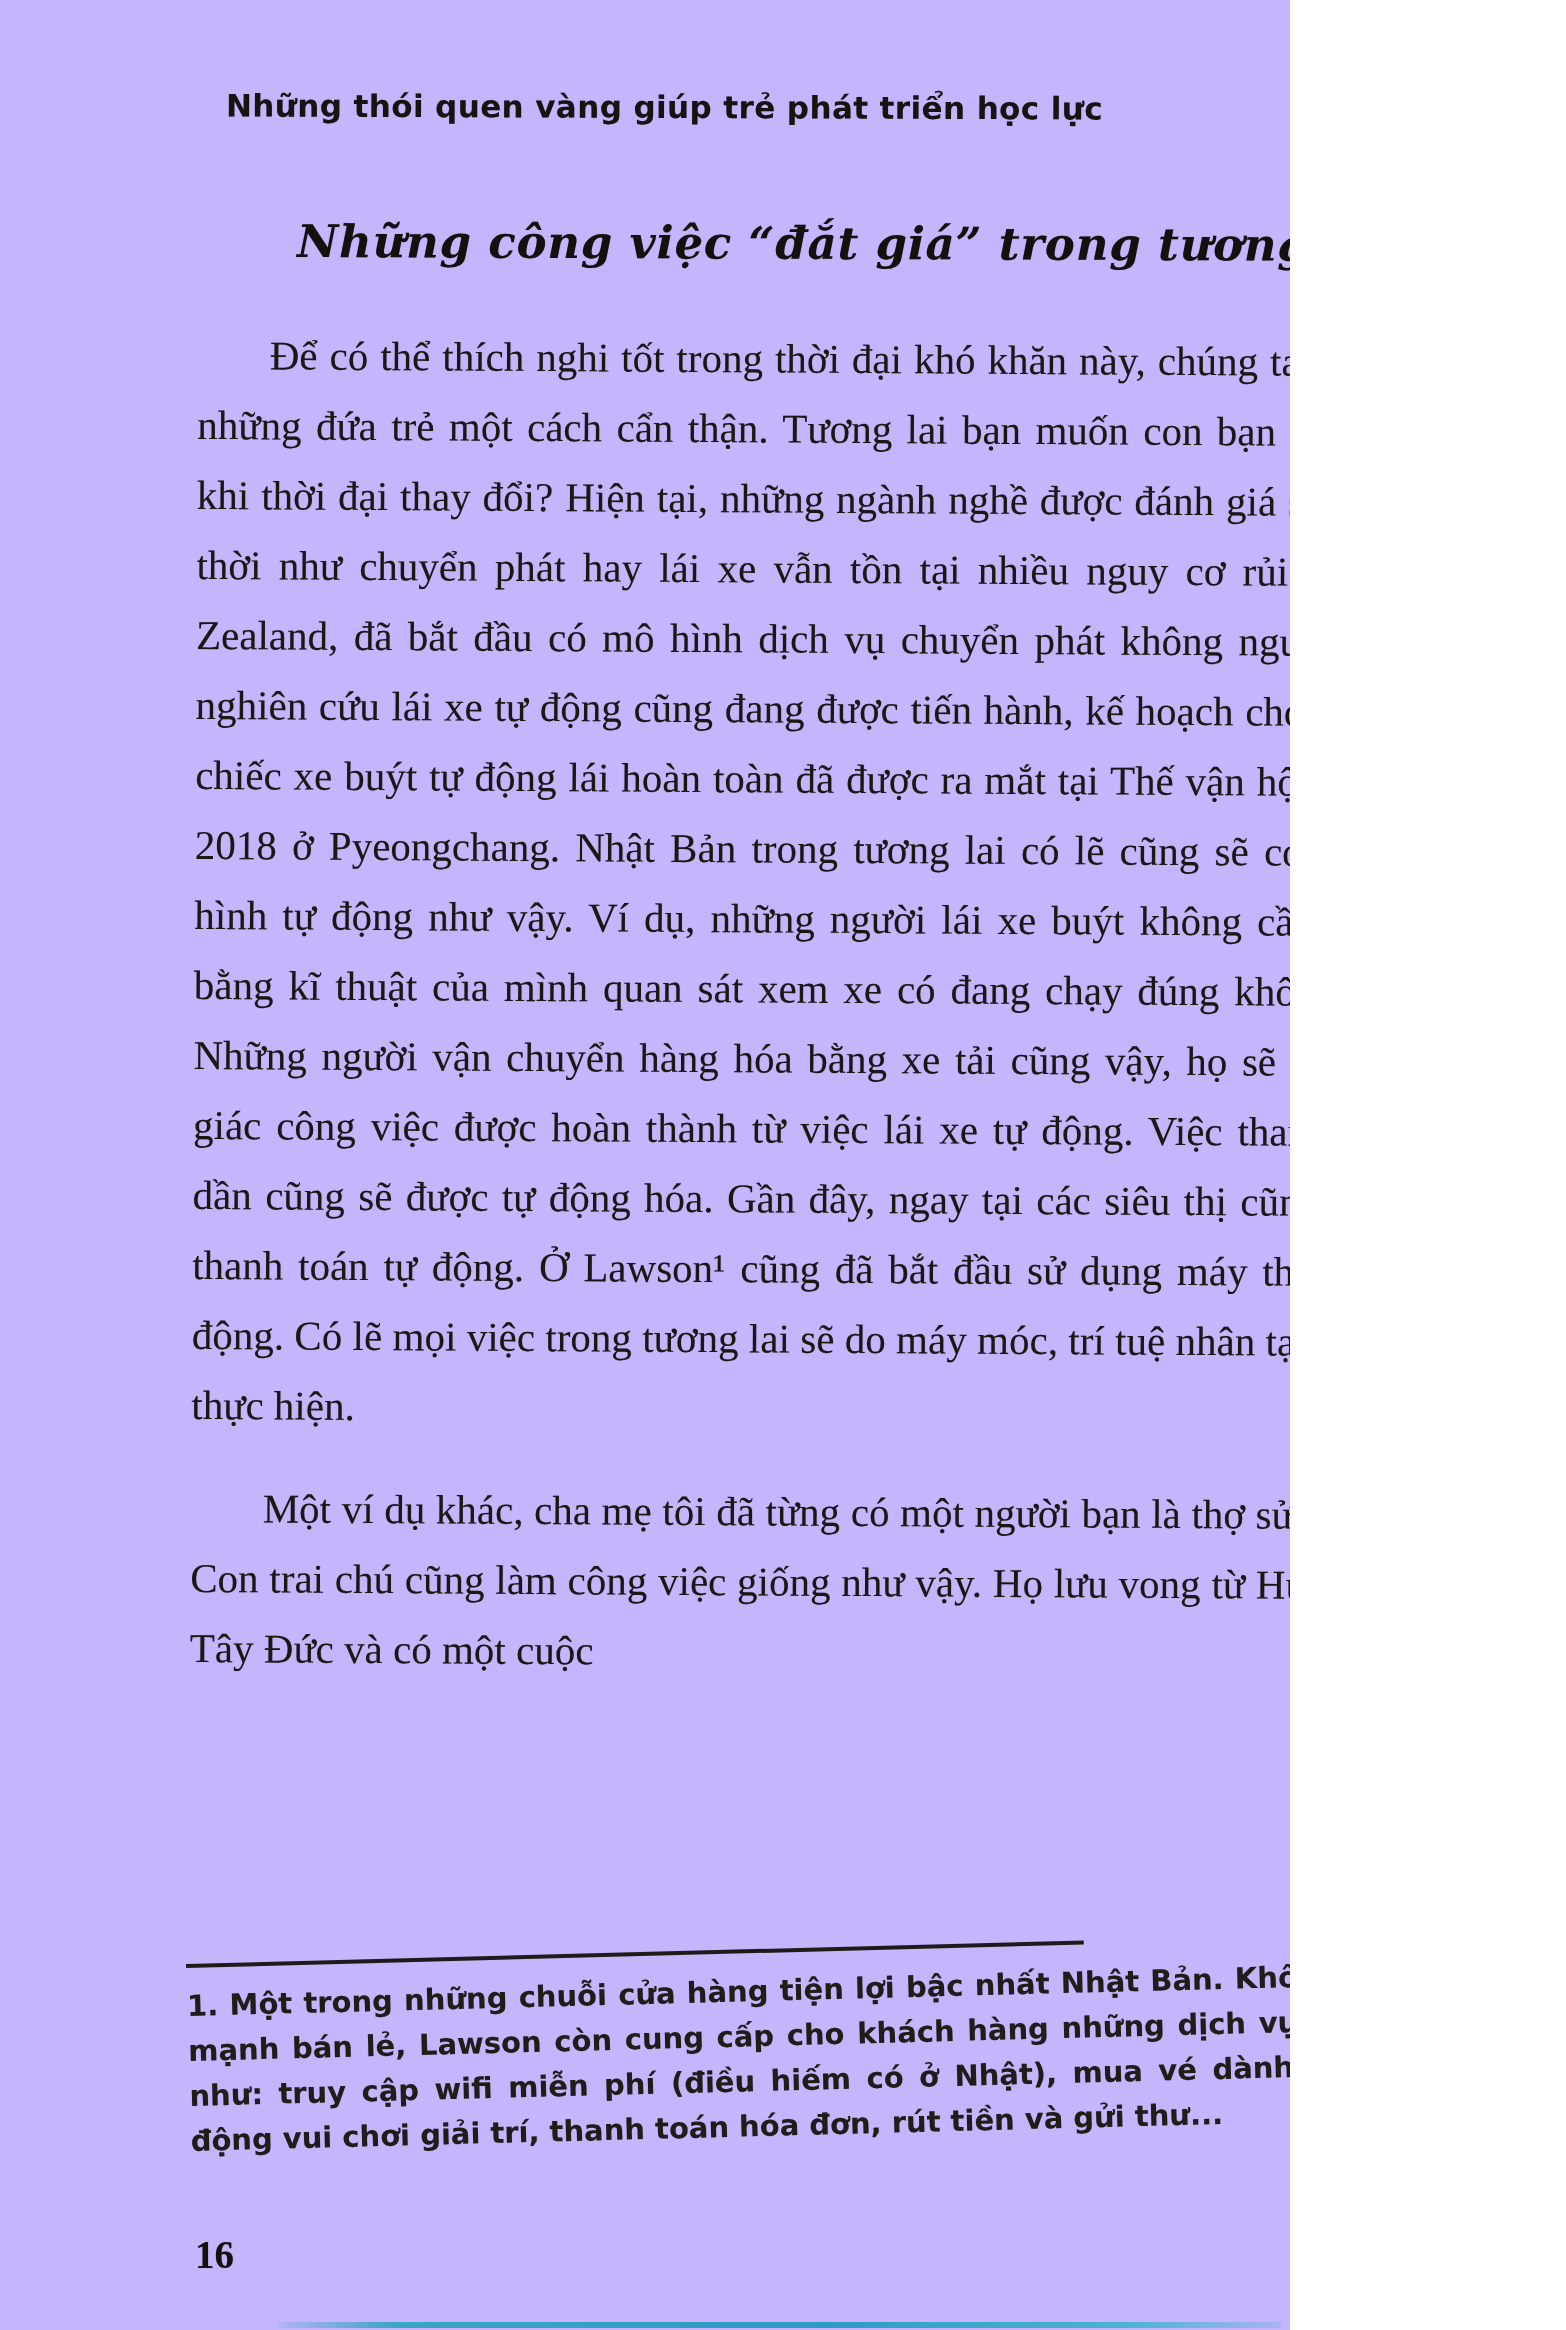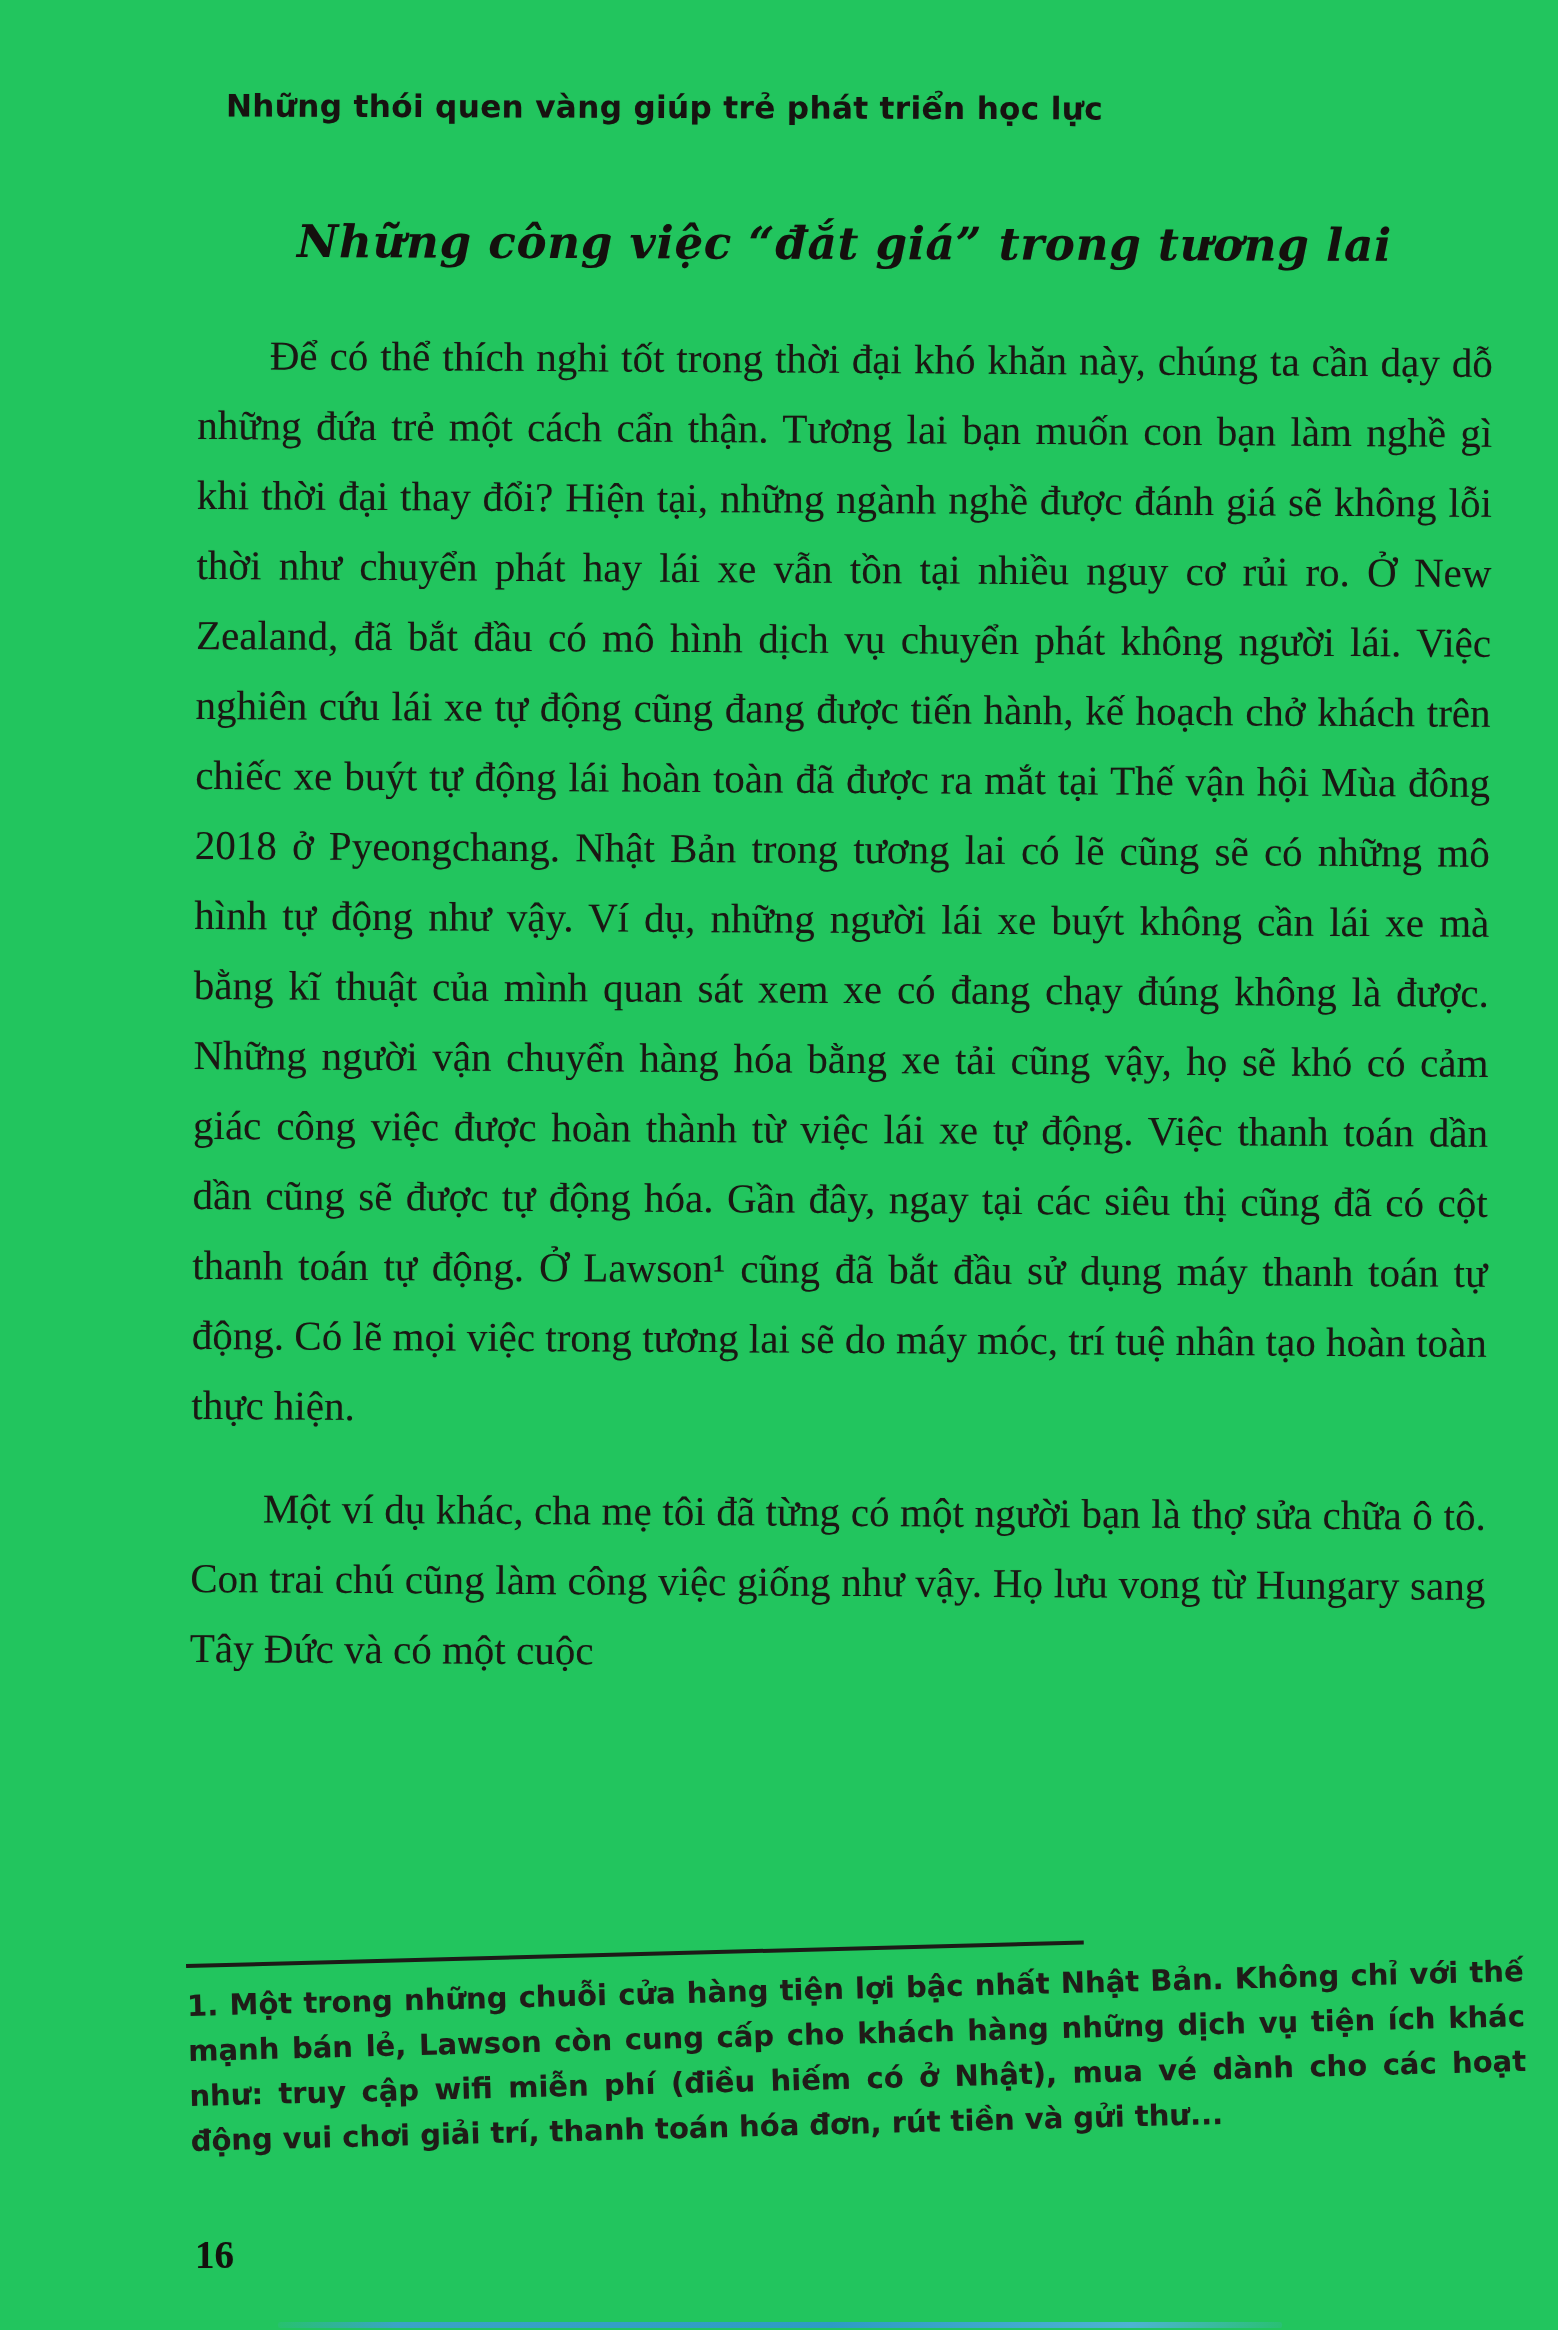--- a/index.html
+++ b/index.html
@@ -2,23 +2,23 @@
 <html style="font-size:12px"><head>
 <meta charset="utf-8">
 <style>
   html, body {
     margin: 0;
     padding: 0;
     background: #ffffff;
   }
   .page {
     position: relative;
-    width: 1558px;
+    width: 1290px;
     height: 2330px;
-    background: #22c55e;
+    background: #c4b5fd;
     overflow: hidden;
     font-family: "Liberation Serif", "DejaVu Serif", serif;
     color: #1b1713;
   }
   .running-header {
     position: absolute;
     top: 89px;
     left: 226px;
     font-family: "DejaVu Sans", "Liberation Sans", sans-serif;
     font-weight: bold;

